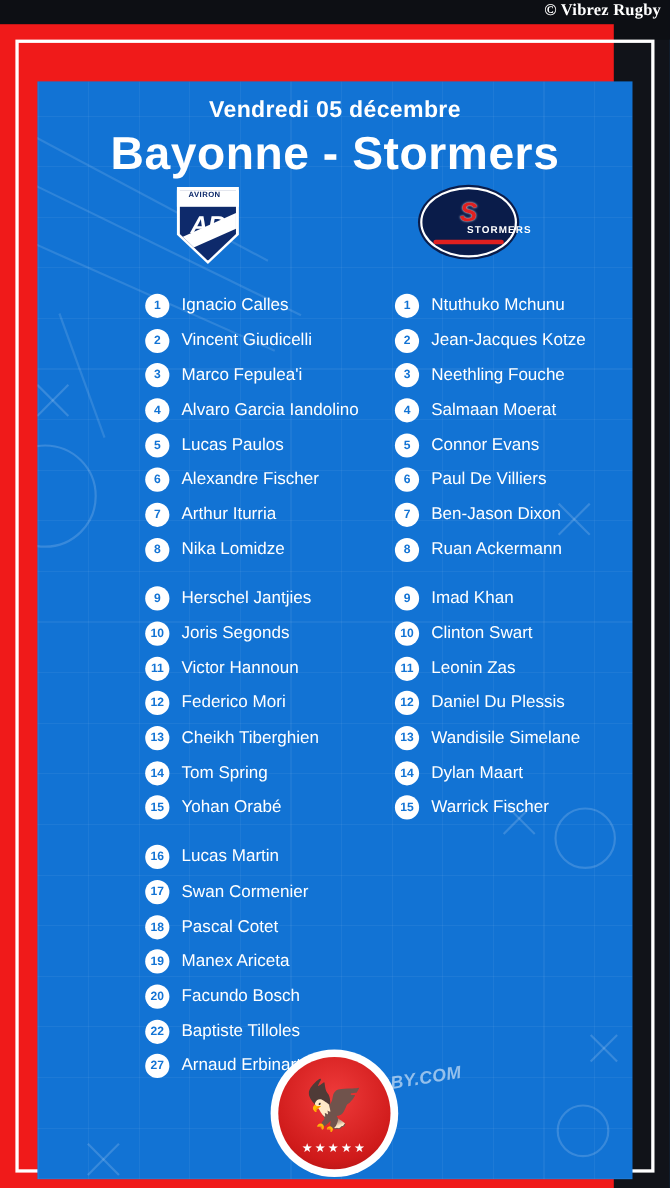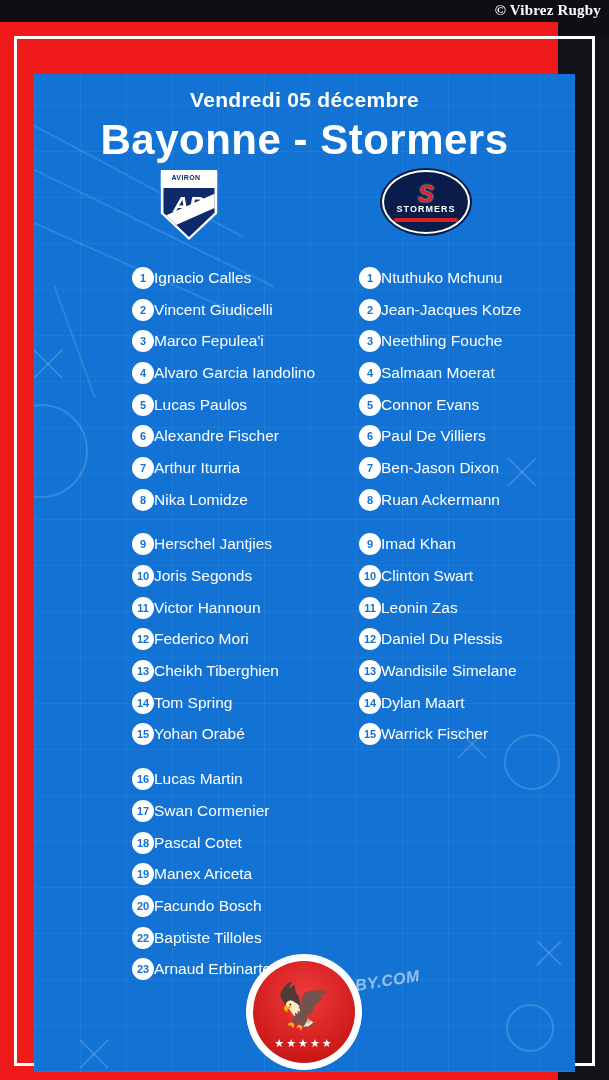--- a/index.html
+++ b/index.html
@@ -115,21 +115,21 @@
     background:#0a1c4a;border:2px solid #ffffff;
     box-shadow:0 0 0 2px #0a1c4a;
   }
   .oval-s{
     position:absolute;left:0;top:8px;width:84px;text-align:center;
     color:#e02020;font-size:24px;font-weight:bold;font-style:italic;
     text-shadow:0 0 2px #fff;
   }
   .oval-name{
     position:absolute;left:0;top:32px;width:84px;text-align:center;
-    color:#ffffff;font-size:9px;font-weight:bold;letter-spacing:1px;
+    color:#ffffff;font-size:9px;font-weight:bold;letter-spacing:1px;padding-left:28px;
   }
   .oval-bar{
     position:absolute;left:10px;top:46px;width:64px;height:4px;
     background:#e02020;border-radius:2px;
   }
 
   
   .col{position:absolute;top:188px;}
   .col-home{left:98px;width:230px;}
   .col-away{left:325px;width:230px;}
@@ -138,21 +138,21 @@
   }
   .player.gap{margin-top:13px;}
   .num{
     width:22px;height:22px;border-radius:50%;
     background:#ffffff;color:#1273d4;
     font-size:11px;font-weight:bold;
     display:flex;align-items:center;justify-content:center;
     flex:0 0 auto;
   }
   .pname{
-    color:#ffffff;font-size:15.5px;
+    margin-left:11px;color:#ffffff;font-size:15.5px;
     white-space:nowrap;
   }
 
   
   .wm-text{
     position:absolute;left:218px;top:906px;
     color:rgba(255,255,255,.55);
     font-size:16px;font-weight:bold;font-style:italic;
     transform:rotate(-9deg);
     letter-spacing:.4px;
@@ -302,21 +302,21 @@
         </div>
         <div class="player">
           <div class="num">20</div>
           <div class="pname">Facundo Bosch</div>
         </div>
         <div class="player">
           <div class="num">22</div>
           <div class="pname">Baptiste Tilloles</div>
         </div>
         <div class="player">
-          <div class="num">23</div>
+          <div class="num">27</div>
           <div class="pname">Arnaud Erbinartegaray</div>
         </div>
       </div>
 
     <div class="col col-away" id="col-away">
         <div class="player">
           <div class="num">1</div>
           <div class="pname">Ntuthuko Mchunu</div>
         </div>
         <div class="player">

